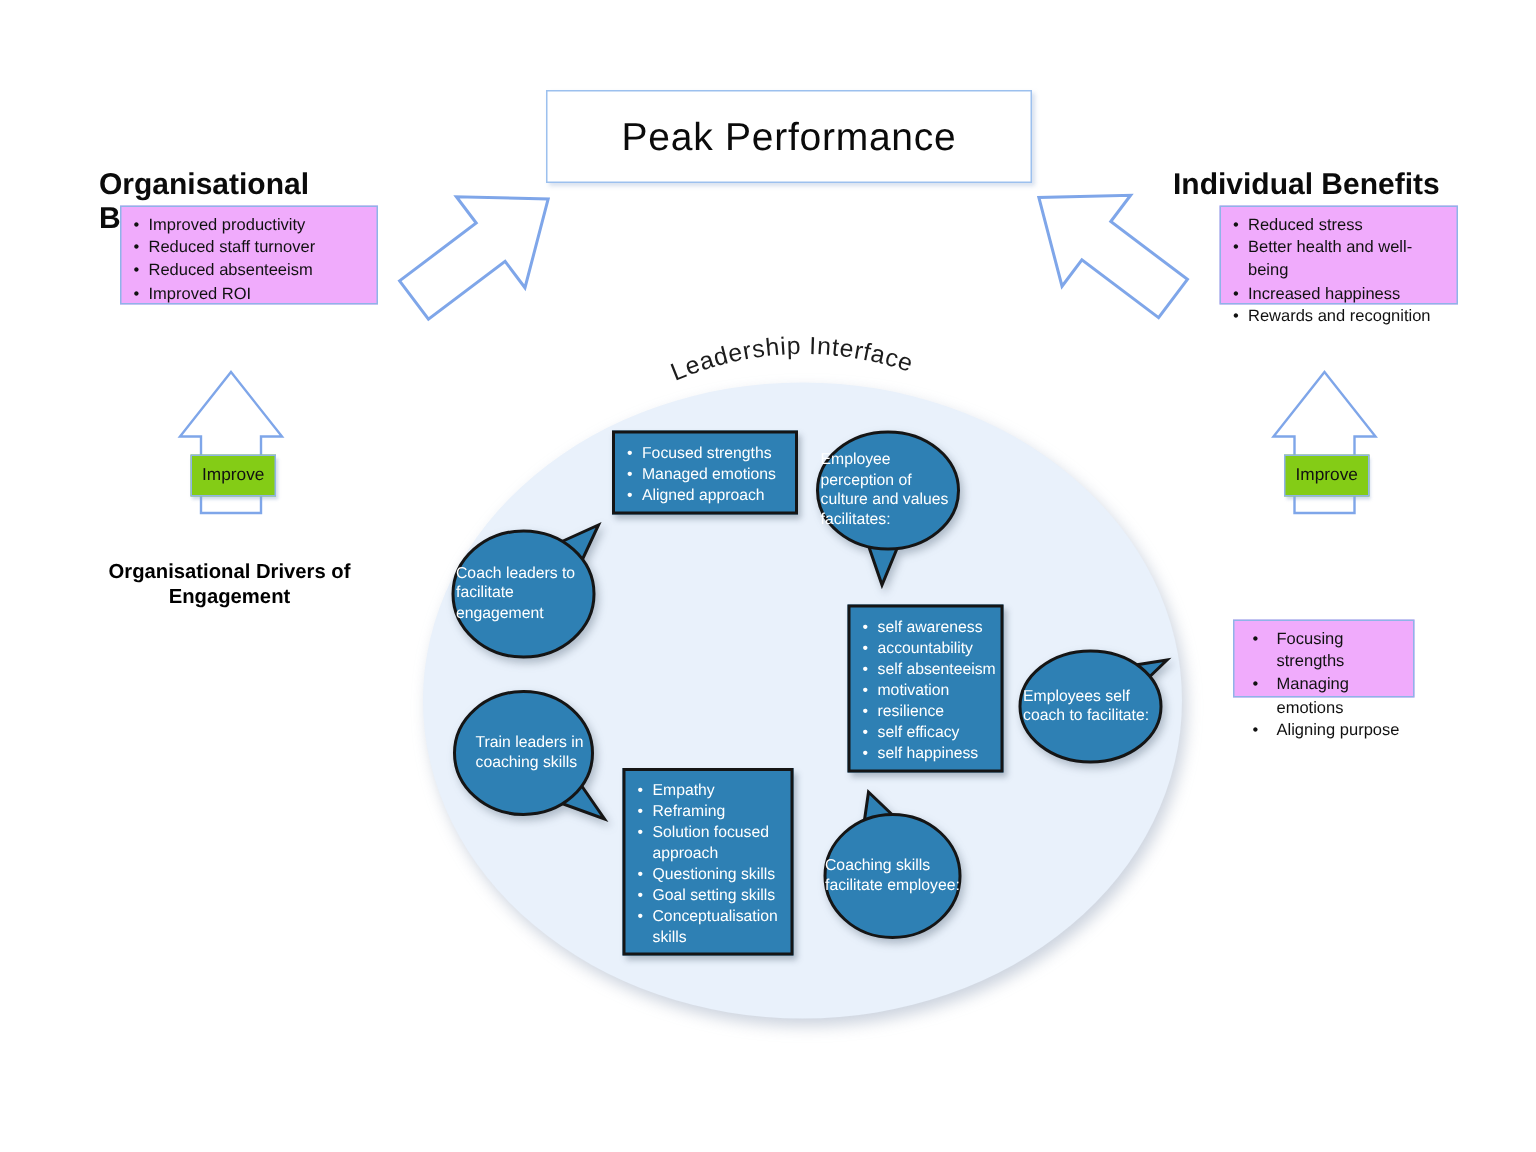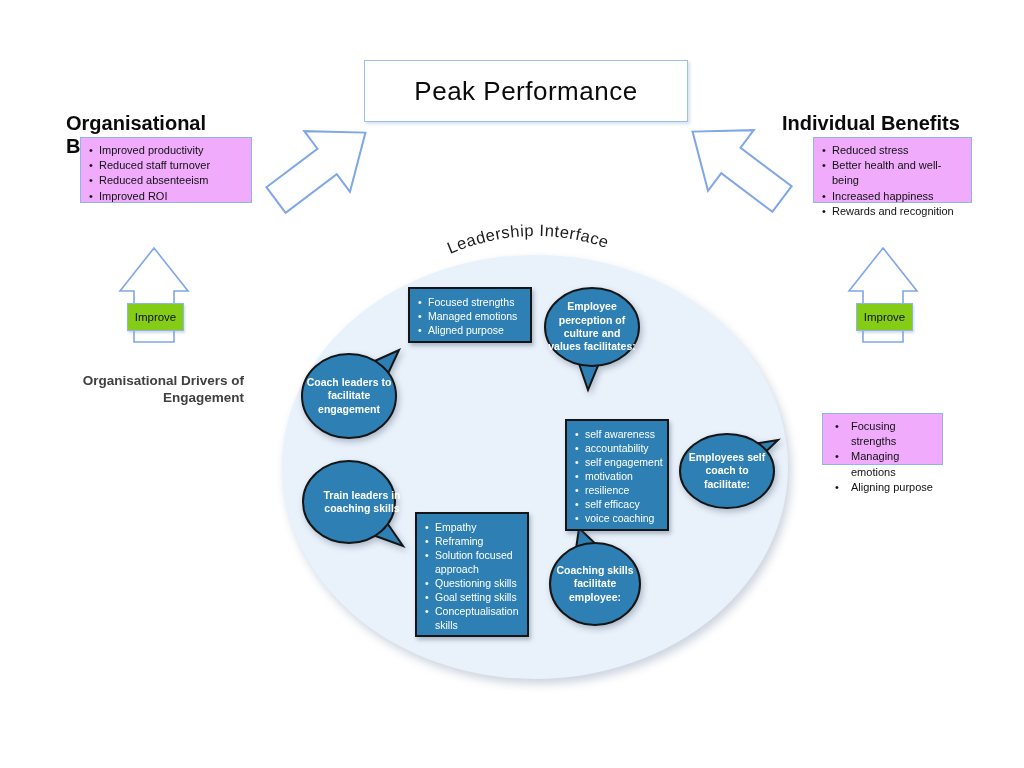--- a/index.html
+++ b/index.html
@@ -9,21 +9,21 @@
   svg{position:absolute;left:0;top:0;}
 
   
   .title-box{left:364px;top:60px;width:322px;height:60px;border:1.5px solid #9CC0EE;
              display:flex;align-items:center;justify-content:center;
              box-shadow:2px 2px 3px rgba(140,165,205,.35);background:#fff;}
   .title-box span{font-size:26px;letter-spacing:.5px;color:#0b0b0b;}
 
   
   .sec-head{font-size:20px;font-weight:700;text-align:left;color:#0b0b0b;}
-  .drv-head{font-size:13.5px;font-weight:600;text-align:right;line-height:1.25;color:#404040;}
+  .drv-head{font-size:13.5px;font-weight:600;text-align:center;line-height:1.25;color:#000000;}
 
   
   .lite-box{border:1.3px solid #8FB4E8;background:#f0abfc;box-sizing:border-box;
             font-size:11px;line-height:1.38;padding:5px 4px 4px 6px;}
   .bullets{list-style:none;margin:0;padding:0;}
   .bullets li{padding-left:12px;position:relative;}
   .bullets li::before{content:"\2022";position:absolute;left:2px;}
   .bullets--wide li{padding-left:22px;}
   .bullets--wide li::before{left:6px;}
 
@@ -33,22 +33,22 @@
                box-shadow:1px 2px 2px rgba(140,165,205,.4);}
 
   
   .blue-box{background:#2E80B4;border:2px solid #151515;box-sizing:border-box;color:#fff;
             font-size:10.5px;line-height:1.34;padding:6px 2px 2px 7px;
             box-shadow:2px 3px 4px rgba(60,80,100,.35);}
   .blue-box .bullets li{padding-left:11px;}
   .blue-box .bullets li::before{left:1px;}
 
   
-  .bubble-text{color:#fff;font-size:10.5px;line-height:1.28;text-align:center;
-               display:flex;align-items:center;justify-content:center;font-weight:bold;}
+  .bubble-text{color:#fff;font-size:10.5px;line-height:1.28;text-align:left;
+               display:flex;align-items:center;justify-content:center;}
 
   .arch-label{font-size:16.5px;fill:#1c1c1c;letter-spacing:.5px;}
 </style>
 </head>
 <body>
 
 <div class="stage">
 
   <svg width="1024" height="768" viewBox="0 0 1024 768">
 
@@ -137,32 +137,32 @@
         <li>Focusing strengths</li>
         <li>Managing emotions</li>
         <li>Aligning purpose</li>
       </ul>
   </div>
 
   <div class="abs blue-box" style="left:408px;top:287px;width:124px;height:56px;">
     <ul class="bullets">
         <li>Focused strengths</li>
         <li>Managed emotions</li>
-        <li>Aligned purpose</li>
+        <li>Aligned approach</li>
       </ul>
   </div>
-  <div class="abs blue-box" style="left:565px;top:403px;width:104px;height:112px;margin-top:16px;">
+  <div class="abs blue-box" style="left:565px;top:403px;width:104px;height:112px;">
     <ul class="bullets">
         <li>self awareness</li>
         <li>accountability</li>
-        <li>self engagement</li>
+        <li>self absenteeism</li>
         <li>motivation</li>
         <li>resilience</li>
         <li>self efficacy</li>
-        <li>voice coaching</li>
+        <li>self happiness</li>
       </ul>
   </div>
   <div class="abs blue-box" style="left:415px;top:512px;width:114px;height:125px;">
     <ul class="bullets">
         <li>Empathy</li>
         <li>Reframing</li>
         <li>Solution focused approach</li>
         <li>Questioning skills</li>
         <li>Goal setting skills</li>
         <li>Conceptualisation skills</li>

